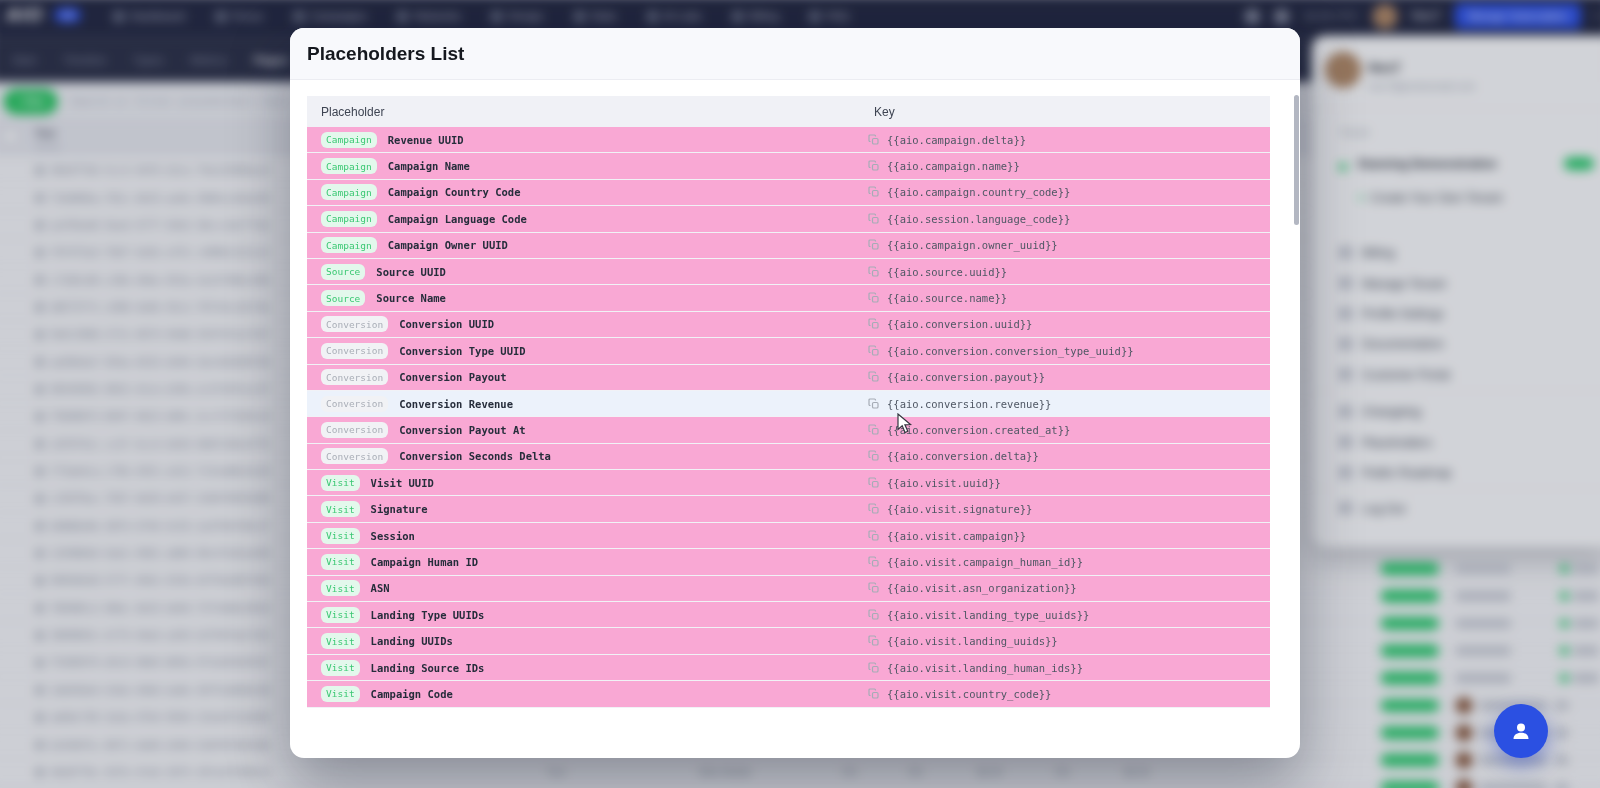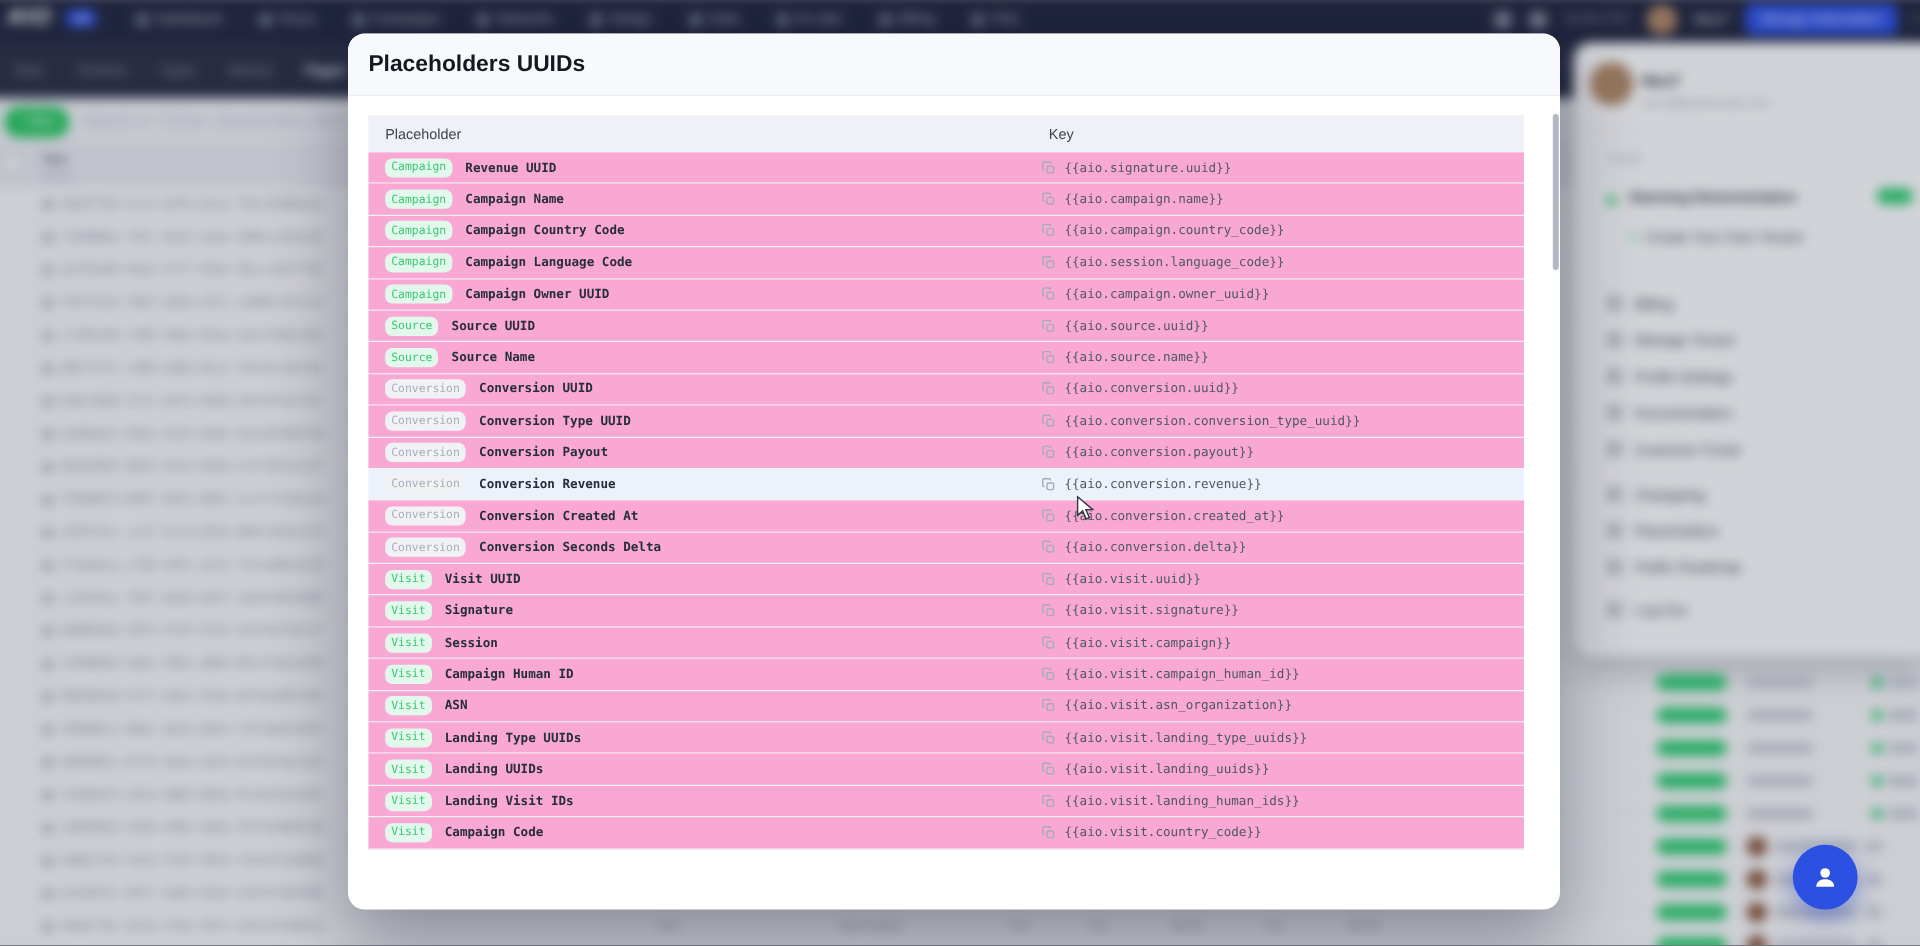--- a/index.html
+++ b/index.html
@@ -624,38 +624,38 @@
           <span class="r-plus"></span>
         </div>
       </div>
 
   </div>
 
   <div id="overlay"></div>
 
   <div id="modal">
     <div class="m-header">
-      <span class="m-title">Placeholders UUIDs</span>
+      <span class="m-title">Placeholders List</span>
     </div>
     <div class="m-body">
       <div class="t-head">
         <span class="th th-ph">Placeholder</span>
         <span class="th th-key">Key</span>
       </div>
       <div>
 
           <div class="ph-row">
             <span class="badge badge-green">Campaign</span>
             <span class="ph-label">Revenue UUID</span>
             <span class="cell-key">
               <svg width="12" height="12" viewBox="0 0 24 24">
                 <rect x="9" y="9" width="11" height="11" rx="2.5" fill="none" stroke="#a6acb6" stroke-width="2.4"></rect>
                 <path d="M5 15H4a2 2 0 0 1-2-2V4a2 2 0 0 1 2-2h9a2 2 0 0 1 2 2v1" fill="none" stroke="#a6acb6" stroke-width="2.4"></path>
               </svg>
-              <span class="key-text">{{aio.signature.uuid}}</span>
+              <span class="key-text">{{aio.campaign.delta}}</span>
             </span>
           </div>
 
           <div class="ph-row">
             <span class="badge badge-green">Campaign</span>
             <span class="ph-label">Campaign Name</span>
             <span class="cell-key">
               <svg width="12" height="12" viewBox="0 0 24 24">
                 <rect x="9" y="9" width="11" height="11" rx="2.5" fill="none" stroke="#a6acb6" stroke-width="2.4"></rect>
                 <path d="M5 15H4a2 2 0 0 1-2-2V4a2 2 0 0 1 2-2h9a2 2 0 0 1 2 2v1" fill="none" stroke="#a6acb6" stroke-width="2.4"></path>
@@ -767,21 +767,21 @@
               <svg width="12" height="12" viewBox="0 0 24 24">
                 <rect x="9" y="9" width="11" height="11" rx="2.5" fill="none" stroke="#a6acb6" stroke-width="2.4"></rect>
                 <path d="M5 15H4a2 2 0 0 1-2-2V4a2 2 0 0 1 2-2h9a2 2 0 0 1 2 2v1" fill="none" stroke="#a6acb6" stroke-width="2.4"></path>
               </svg>
               <span class="key-text">{{aio.conversion.revenue}}</span>
             </span>
           </div>
 
           <div class="ph-row">
             <span class="badge badge-gray">Conversion</span>
-            <span class="ph-label">Conversion Created At</span>
+            <span class="ph-label">Conversion Payout At</span>
             <span class="cell-key">
               <svg width="12" height="12" viewBox="0 0 24 24">
                 <rect x="9" y="9" width="11" height="11" rx="2.5" fill="none" stroke="#a6acb6" stroke-width="2.4"></rect>
                 <path d="M5 15H4a2 2 0 0 1-2-2V4a2 2 0 0 1 2-2h9a2 2 0 0 1 2 2v1" fill="none" stroke="#a6acb6" stroke-width="2.4"></path>
               </svg>
               <span class="key-text">{{aio.conversion.created_at}}</span>
             </span>
           </div>
 
           <div class="ph-row">
@@ -875,21 +875,21 @@
               <svg width="12" height="12" viewBox="0 0 24 24">
                 <rect x="9" y="9" width="11" height="11" rx="2.5" fill="none" stroke="#a6acb6" stroke-width="2.4"></rect>
                 <path d="M5 15H4a2 2 0 0 1-2-2V4a2 2 0 0 1 2-2h9a2 2 0 0 1 2 2v1" fill="none" stroke="#a6acb6" stroke-width="2.4"></path>
               </svg>
               <span class="key-text">{{aio.visit.landing_uuids}}</span>
             </span>
           </div>
 
           <div class="ph-row">
             <span class="badge badge-green">Visit</span>
-            <span class="ph-label">Landing Visit IDs</span>
+            <span class="ph-label">Landing Source IDs</span>
             <span class="cell-key">
               <svg width="12" height="12" viewBox="0 0 24 24">
                 <rect x="9" y="9" width="11" height="11" rx="2.5" fill="none" stroke="#a6acb6" stroke-width="2.4"></rect>
                 <path d="M5 15H4a2 2 0 0 1-2-2V4a2 2 0 0 1 2-2h9a2 2 0 0 1 2 2v1" fill="none" stroke="#a6acb6" stroke-width="2.4"></path>
               </svg>
               <span class="key-text">{{aio.visit.landing_human_ids}}</span>
             </span>
           </div>
 
           <div class="ph-row">

